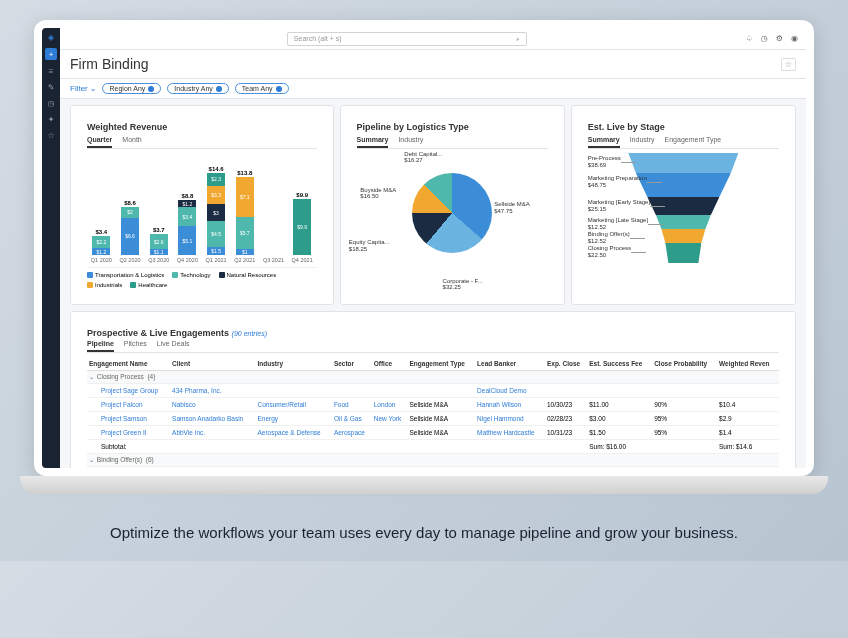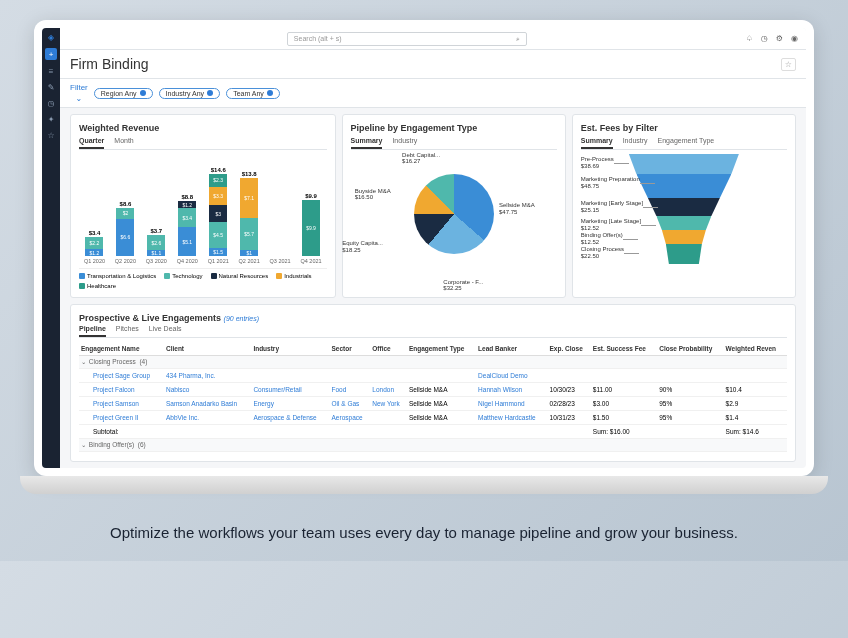--- a/index.html
+++ b/index.html
@@ -19,27 +19,27 @@
 .topbar { height: 22px; background: #fff; display: flex; align-items: center; padding: 0 8px; border-bottom: 1px solid #e0e4e8; }
 .search-box { margin: 0 auto; width: 240px; height: 14px; border: 1px solid #d0d4d8; border-radius: 2px; padding: 0 6px; display: flex; align-items: center; font-size: 7px; color: #999; }
 .search-box .mag { margin-left: auto; color: #666; }
 .topbar-icons { display: flex; gap: 8px; color: #666; }
 
 .page-header { background: #fff; padding: 6px 10px; display: flex; align-items: center; border-bottom: 1px solid #e0e4e8; }
 .page-title { font-size: 14px; font-weight: 400; color: #333; }
 .star { margin-left: auto; color: #999; border: 1px solid #ddd; padding: 1px 3px; border-radius: 2px; }
 
 .filter-bar { background: #fff; padding: 4px 10px; display: flex; gap: 6px; align-items: center; border-bottom: 1px solid #e0e4e8; }
-.filter-label { color: #2e7cd6; font-size: 8px; display: flex; align-items: center; gap: 2px; flex-direction: column; }
+.filter-label { color: #2e7cd6; font-size: 8px; display: flex; align-items: center; gap: 2px; }
 .filter-pill { border: 1px solid #4a90d9; border-radius: 10px; padding: 1px 6px; font-size: 7px; color: #333; display: flex; align-items: center; gap: 3px; }
 .filter-pill .dot { width: 6px; height: 6px; background: #2e7cd6; border-radius: 50%; }
 
 .dashboard { flex: 1; padding: 6px 10px; display: flex; flex-direction: column; gap: 6px; overflow: auto; }
 .cards-row { display: flex; gap: 6px; }
-.card { background: #fff; border: 1px solid #e0e4e8; border-radius: 3px; padding: 8px; flex: 1; }
+.card { background: #fff; border: 1px solid #e0e4e8; border-radius: 3px; padding: 16px; flex: 1; }
 .card-title { font-size: 9px; font-weight: 600; color: #333; margin-bottom: 4px; }
 .card-tabs { display: flex; gap: 10px; font-size: 7px; border-bottom: 1px solid #e0e4e8; margin-bottom: 4px; }
 .card-tab { padding-bottom: 3px; color: #666; cursor: pointer; }
 .card-tab.active { color: #333; border-bottom: 2px solid #333; font-weight: 600; }
 
 
 .bar-chart { height: 110px; display: flex; align-items: flex-end; gap: 4px; padding: 0 2px; }
 .bar-group { flex: 1; display: flex; flex-direction: column; align-items: center; }
 .bar-total { font-size: 6px; font-weight: 600; margin-bottom: 1px; }
 .bar-stack { width: 18px; display: flex; flex-direction: column-reverse; position: relative; }
@@ -252,37 +252,37 @@
                     <span>Industrials</span>
                   </div>
                   <div class="legend-item">
                     <span class="legend-sw" style="background:#2d9c8a"></span>
                     <span>Healthcare</span>
                   </div>
                 </div>
             </div>
 
             <div class="card">
-              <div class="card-title">Pipeline by Engagement Type</div>
+              <div class="card-title">Pipeline by Logistics Type</div>
               <div class="card-tabs">
                 <div class="card-tab active">Summary</div>
                 <div class="card-tab">Industry</div>
               </div>
               <div class="pie-wrap" id="pie-wrap">
                   <div class="pie" style="background: conic-gradient(rgb(58, 141, 214) 0deg, rgb(58, 141, 214) 131.201deg, rgb(107, 179, 224) 131.201deg, rgb(107, 179, 224) 219.814deg, rgb(26, 43, 66) 219.814deg, rgb(26, 43, 66) 269.959deg, rgb(240, 168, 48) 269.959deg, rgb(240, 168, 48) 315.295deg, rgb(79, 184, 172) 315.295deg, rgb(79, 184, 172) 360deg);"></div>
                   <div class="pie-label" style="left: 72%; top: 40%;">Sellside M&amp;A<br>$47.75</div>
                   <div class="pie-label" style="left: 45%; top: 104%;">Corporate - F...<br>$32.25</div>
                   <div class="pie-label" style="left: -4%; top: 72%;">Equity Capita...<br>$18.25</div>
                   <div class="pie-label" style="left: 2%; top: 28%;">Buyside M&amp;A<br>$16.50</div>
                   <div class="pie-label" style="left: 25%; top: -2%;">Debt Capital...<br>$16.27</div>
                 </div>
             </div>
 
             <div class="card">
-              <div class="card-title">Est. Fees by Filter</div>
+              <div class="card-title">Est. Live by Stage</div>
               <div class="card-tabs">
                 <div class="card-tab active">Summary</div>
                 <div class="card-tab">Industry</div>
                 <div class="card-tab">Engagement Type</div>
               </div>
               <div class="funnel-wrap" id="funnel-wrap">
                   <div class="funnel-seg" style="top: 0px; width: 110px; height: 20px; background: rgb(107, 179, 224); clip-path: polygon(0px 0px, 100% 0px, 93.1818% 100%, 6.81818% 100%);"></div>
                   <div class="funnel-label" style="top: 2px;">Pre-Process<br>$38.69</div>
                   <div class="funnel-seg" style="top: 20px; width: 95px; height: 24px; background: rgb(58, 141, 214); clip-path: polygon(0px 0px, 100% 0px, 87.8947% 100%, 12.1053% 100%);"></div>
                   <div class="funnel-label" style="top: 22px;">Marketing Preparation<br>$48.75</div>

